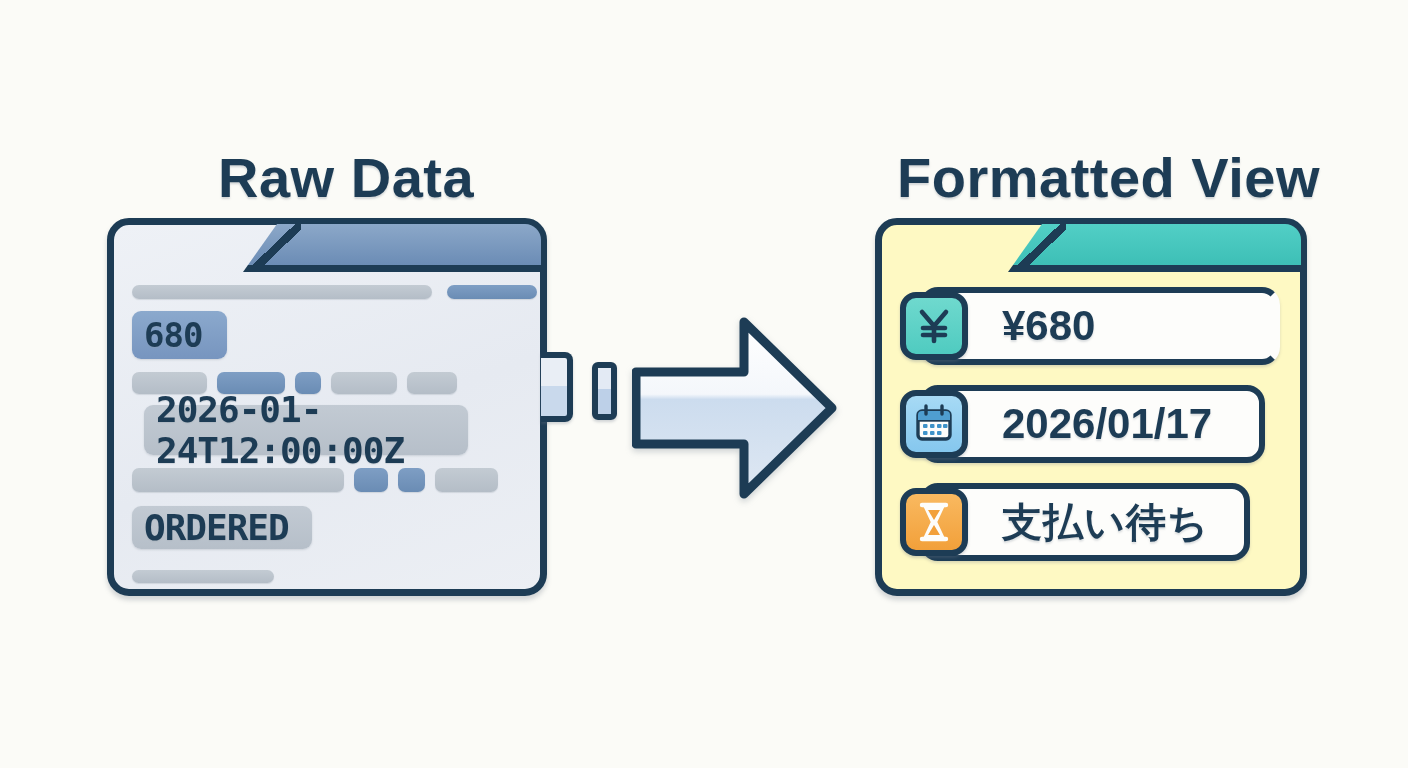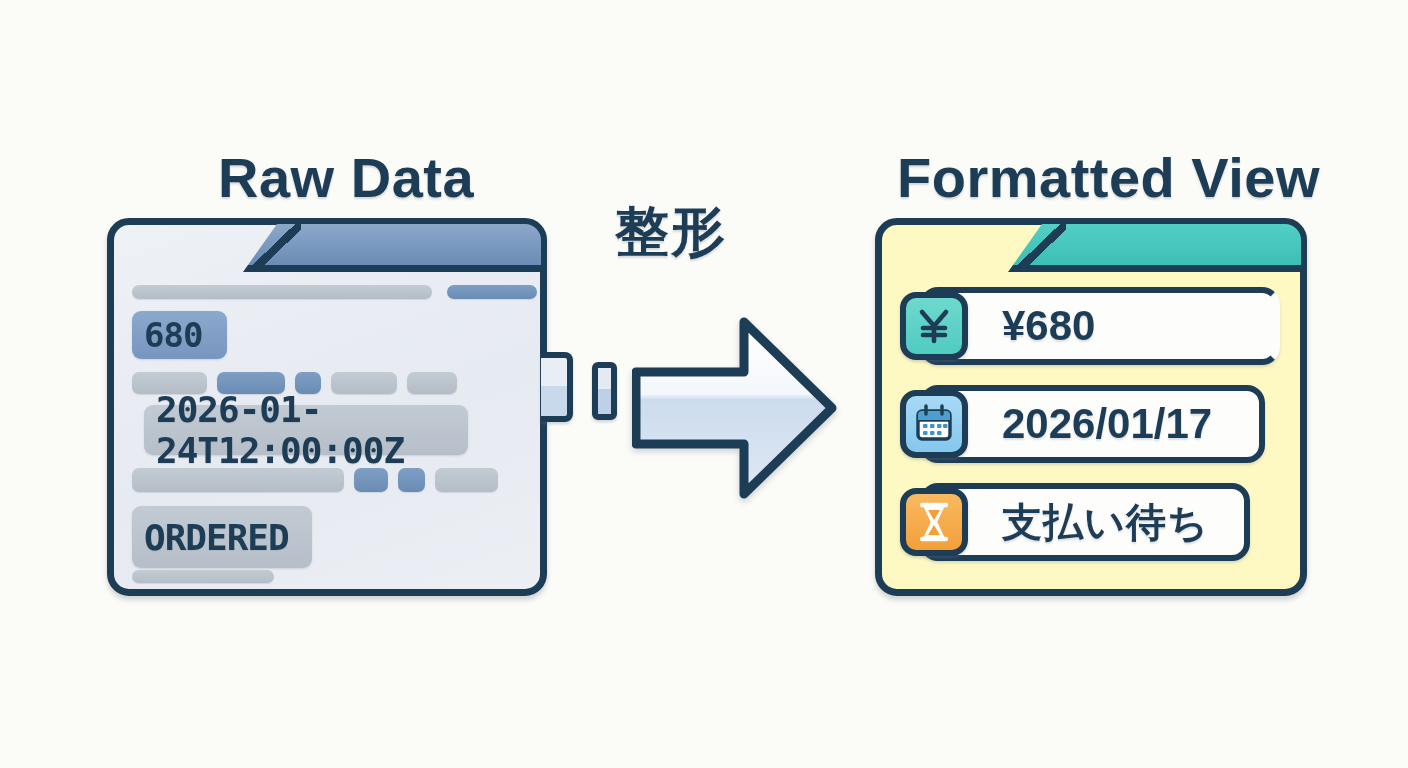--- a/index.html
+++ b/index.html
@@ -200,21 +200,20 @@
   }
   .row-value.jp { font-size: 40px; letter-spacing: 1px; }
 </style>
 </head>
 <body>
 
 <div class="stage">
 
   <div class="panel-title" id="raw-title">Raw Data</div>
   <div class="panel-title" id="fmt-title">Formatted View</div>
-  <div class="center-label">整形</div>
 
   <div class="card" id="raw-card">
     <div class="head-tab" id="raw-head"></div>
     <div id="raw-head-edge"></div>
 
     <div class="skel sk-gray" style="left:18px;  top:60px;  width:300px; height:14px;"></div>
     <div class="skel sk-blue" style="left:333px; top:60px;  width:90px;  height:14px;"></div>
 
     <div class="chip chip-blue" id="chip-amount" style="left:18px; top:86px; width:95px; height:48px; font-size:34px;">680</div>
 
@@ -224,21 +223,21 @@
     <div class="skel sk-gray" style="left:217px; top:147px; width:66px; height:22px;"></div>
     <div class="skel sk-gray" style="left:293px; top:147px; width:50px; height:22px;"></div>
 
     <div class="chip chip-gray" id="chip-timestamp" style="left:18px; top:180px; width:324px; height:50px; font-size:36px;margin-left:12px;">2026-01-24T12:00:00Z</div>
 
     <div class="skel sk-gray" style="left:18px;  top:243px; width:212px; height:24px;"></div>
     <div class="skel sk-blue" style="left:240px; top:243px; width:34px;  height:24px;"></div>
     <div class="skel sk-blue" style="left:284px; top:243px; width:27px;  height:24px;"></div>
     <div class="skel sk-gray" style="left:321px; top:243px; width:63px;  height:24px;"></div>
 
-    <div class="chip chip-gray" id="chip-status" style="left:18px; top:281px; width:180px; height:62px; font-size:36px;">ORDERED</div>
+    <div class="chip chip-gray" id="chip-status" style="left:18px; top:281px; width:180px; height:43px; font-size:36px;">ORDERED</div>
 
     <div class="skel sk-gray" style="left:18px; top:345px; width:142px; height:13px;"></div>
   </div>
 
   <div class="notch" id="notch-a"></div>
   <div class="notch" id="notch-b"></div>
 
   <svg id="arrow" viewBox="0 0 205 196">
     <defs>
       <linearGradient id="arrGrad" x1="0" y1="0" x2="0" y2="1">

